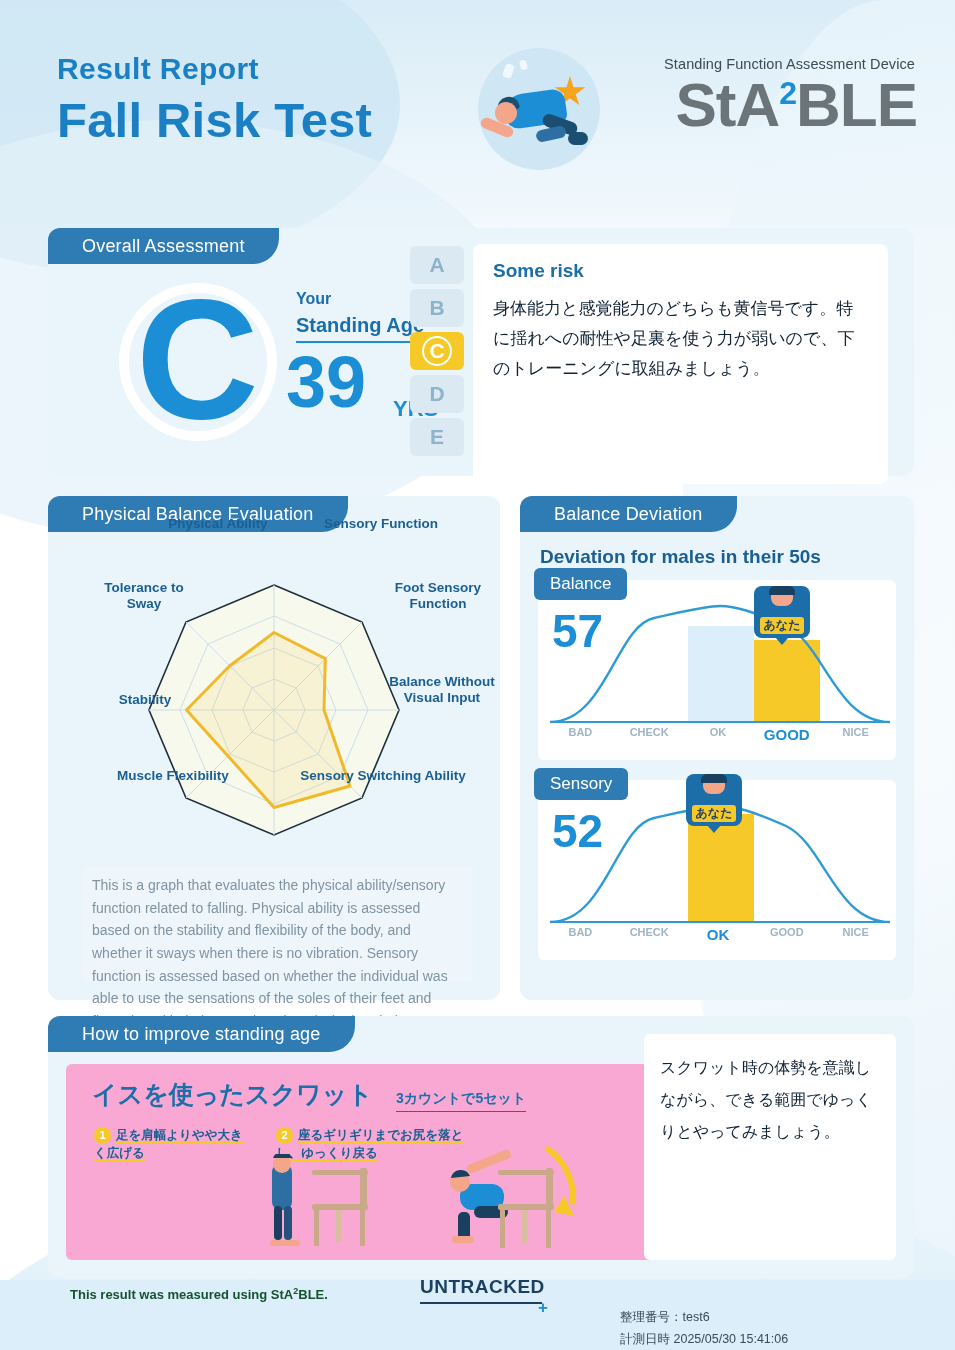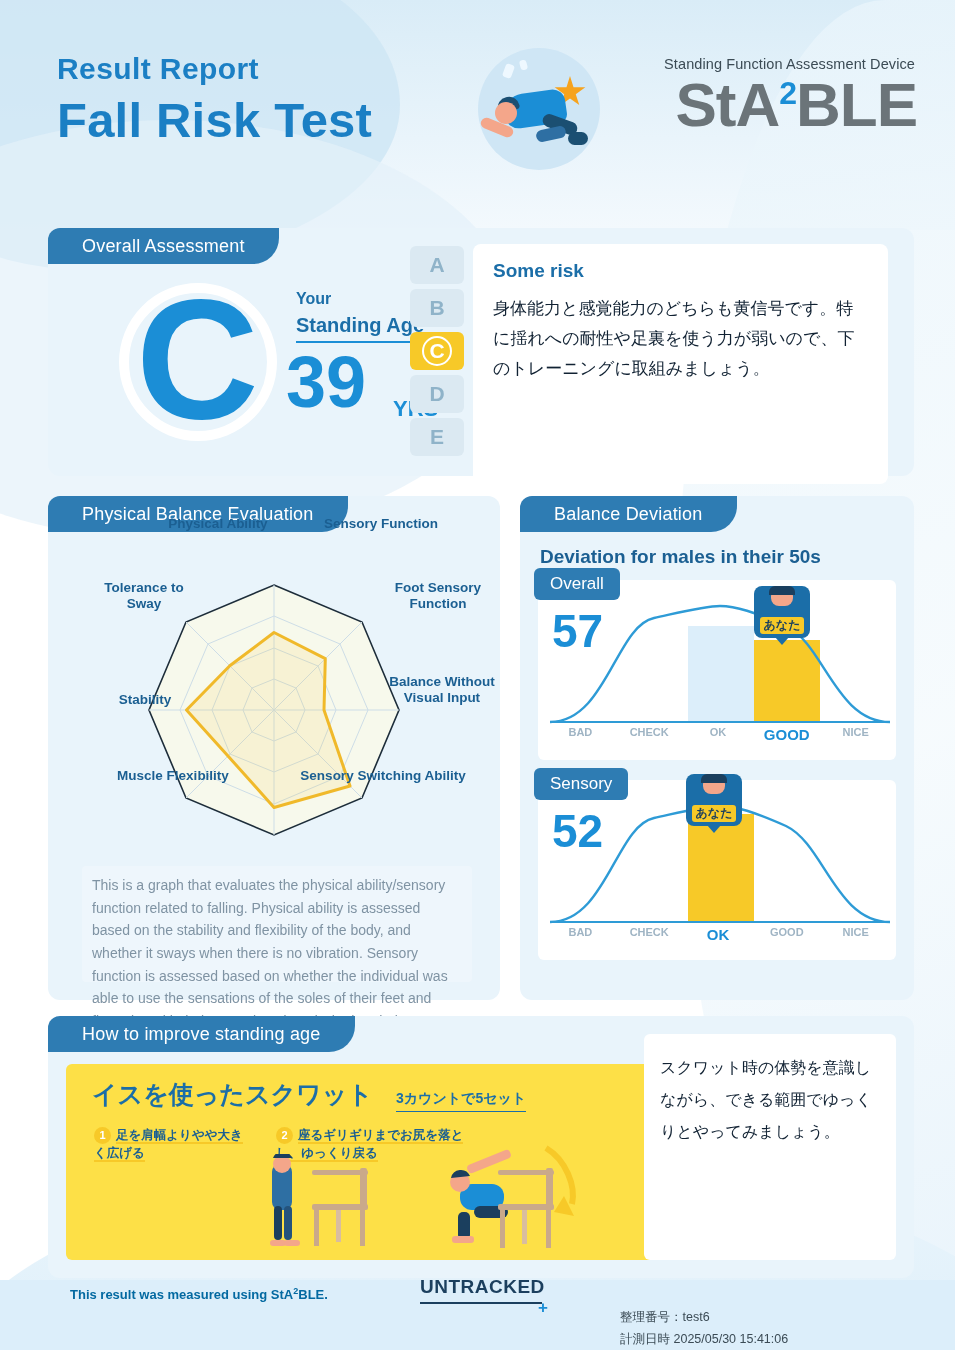--- a/index.html
+++ b/index.html
@@ -216,21 +216,21 @@
   .you-bubble .lbl { position:relative; z-index:2; background:#f7c928; color:#1b3f5e; border-radius:3px; padding:0 4px; font-size:12px;}
   .you-bubble::after{
     content:""; position:absolute; left:50%; bottom:-7px; transform:translateX(-50%);
     border-left:7px solid transparent; border-right:7px solid transparent; border-top:8px solid #1b6ea8;
   }
 
   
   #improve { left:48px; top:1016px; width:866px; height:262px; }
   .imp-left {
     position:absolute; left:18px; top:48px; width:608px; height:196px;
-    background:#fde047; border-radius:6px;padding-left:8px;
+    background:#f9a8d4; border-radius:6px;padding-left:8px;
   }
   .imp-title {
     position:absolute; left:26px; top:14px; font-size:25px; font-weight:bold; color:#1b6ea8;
   }
   .imp-sets {
     position:absolute; left:330px; top:26px; font-size:14px; font-weight:bold; color:#1b6ea8;
     border-bottom:1px solid #1b6ea8; padding-bottom:3px;
   }
   .step { position:absolute; font-size:12.5px; font-weight:bold; color:#1b5f92; line-height:1.45; }
   .step .num {
@@ -242,21 +242,21 @@
   .imp-right {
     position:absolute; left:596px; top:18px; width:252px; height:226px;
     background:#fff; border-radius:6px; padding:18px 16px; box-sizing:border-box;
     font-size:16px; line-height:2.0; color:#123;
   }
   
   .fig { position:absolute; }
 
   
   .footer { position:absolute; left:0; bottom:0; width:955px; height:90px; }
-  .f-note { position:absolute; left:70px; top:26px; font-size:13px; font-weight:bold; color:#0369a1; }
+  .f-note { position:absolute; left:70px; top:26px; font-size:13px; font-weight:bold; color:#14532d; }
   .f-note sup { font-size:9px; }
   .f-logo { position:absolute; left:420px; top:16px; width:130px; height:40px; }
   .f-logo .txt { font-size:19px; font-weight:bold; color:#1b3f5e; letter-spacing:.5px; }
   .f-logo .bar { position:absolute; left:0; top:26px; width:122px; height:2px; background:#1b3f5e; }
   .f-logo .plus { position:absolute; left:118px; top:22px; font-size:17px; color:#1b8ed6; font-weight:bold; }
   .f-meta { position:absolute; left:620px; top:18px; font-size:12.5px; color:#3b4b55; line-height:1.75;margin-top:29px; }
 </style>
 </head>
 <body>
 
@@ -356,21 +356,21 @@
     </div>
 
     <div class="desc-box">This is a graph that evaluates the physical ability/sensory function related to falling. Physical ability is assessed based on the stability and flexibility of the body, and whether it sways when there is no vibration. Sensory function is assessed based on whether the individual was able to use the sensations of the soles of their feet and fingertips with their eyes closed, and whether their sensory system can able to adapt to the presence or absence of vibration.</div>
   </div>
 
   <div class="card" id="deviation">
     <div class="sect-tab">Balance Deviation</div>
     <div class="dev-heading">Deviation for males in their 50s</div>
 
     <div class="dev-panel p1">
-      <div class="dev-tag">Overall</div>
+      <div class="dev-tag">Balance</div>
       <div class="dev-score">57</div>
       <svg class="dev-graph" viewBox="0 0 348 128">
         <rect x="208" y="44" width="66" height="82" fill="#f7c928"></rect>
         <rect x="142" y="30" width="66" height="96" fill="#dceefa"></rect>
         <path d="M4,126 C60,126 70,30 108,22 C140,15 160,10 174,10 C190,10 208,16 240,30 C278,48 290,126 344,126" fill="none" stroke="#2e9bd6" stroke-width="2.4"></path>
         <line x1="4" y1="126" x2="344" y2="126" stroke="#2e9bd6" stroke-width="2"></line>
       </svg>
       <div class="you-bubble" style="left:216px; top:6px;">
         <div class="face"></div>
         <div class="lbl">あなた</div>

